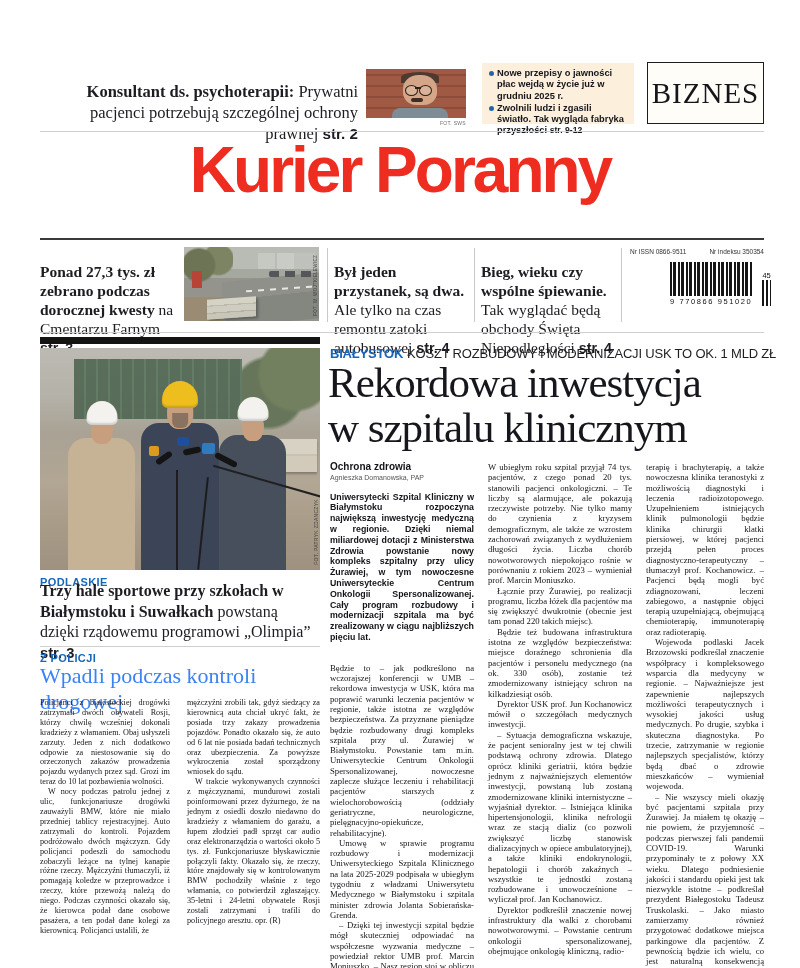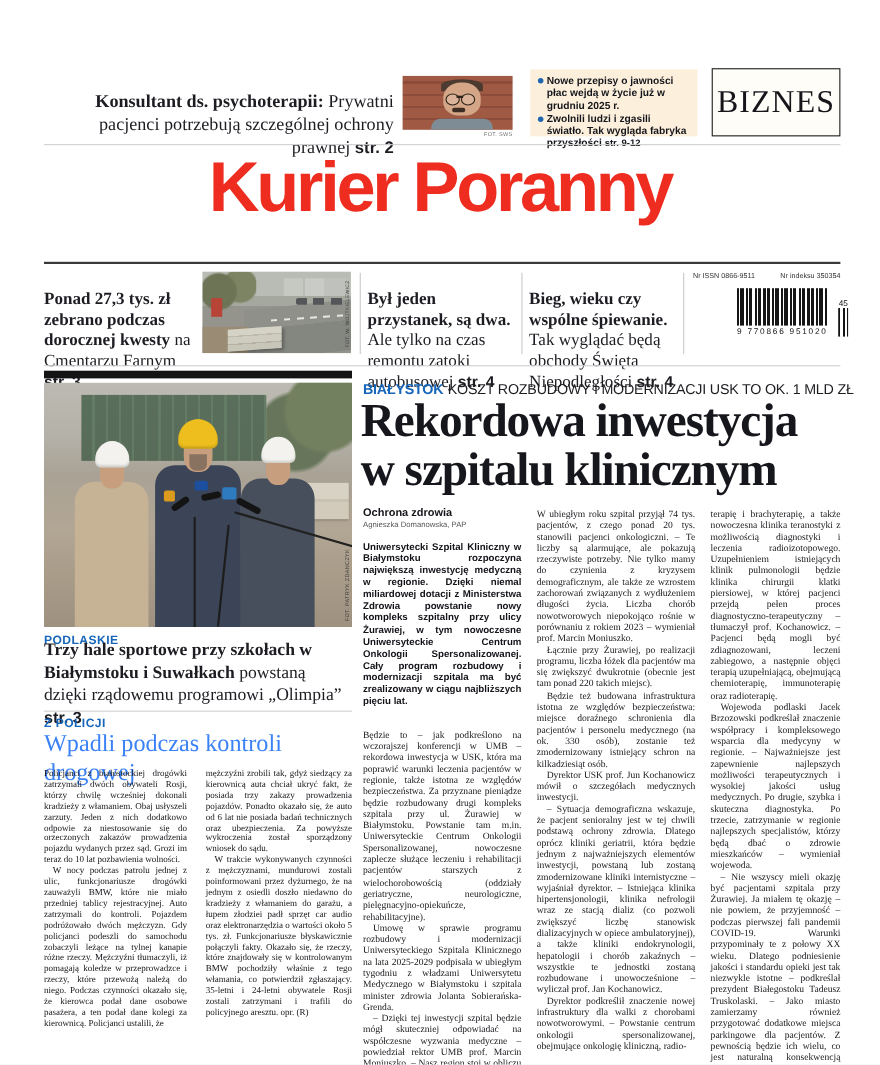--- a/index.html
+++ b/index.html
@@ -144,21 +144,21 @@
       font-size:8.2px;line-height:9.9px;text-align:justify;color:#17171c;}
   .police-col1{left:0;width:130px;}
   .police-col2{left:147px;width:133px;}
   .police-col p{margin:0;}
   .police-col p + p{text-indent:8px;}
 
   
   .kicker{position:absolute;left:330px;top:346px;width:436px;font-size:13px;letter-spacing:-.2px;color:#1d1d22;white-space:nowrap;}
   .kicker .kicker-label{font-weight:bold;color:#1766b9;margin-right:4px;}
   .main-headline{position:absolute;left:328px;top:360px;width:440px;
-      font-family:"Liberation Serif",serif;font-weight:bold;font-size:43px;line-height:45px;
+      font-family:"Liberation Serif",serif;font-weight:normal;font-size:43px;line-height:45px;
       letter-spacing:-1px;color:#16161d;}
   .art-col{position:absolute;top:462px;font-family:"Liberation Serif",serif;
       font-size:8.7px;line-height:10.3px;text-align:justify;color:#17171c;}
   .art-col1{left:330px;width:144px;}
   .art-col2{left:488px;width:144px;}
   .art-col3{left:646px;width:118px;}
   .art-col p{margin:0;}
   .art-col p + p{text-indent:9px;}
   .art-section{font-family:"Liberation Sans",sans-serif;font-size:10px;font-weight:bold;color:#14141a;text-align:left;}
   .art-byline{font-family:"Liberation Sans",sans-serif;font-size:7px;color:#555;text-align:left;margin-top:1px;}

